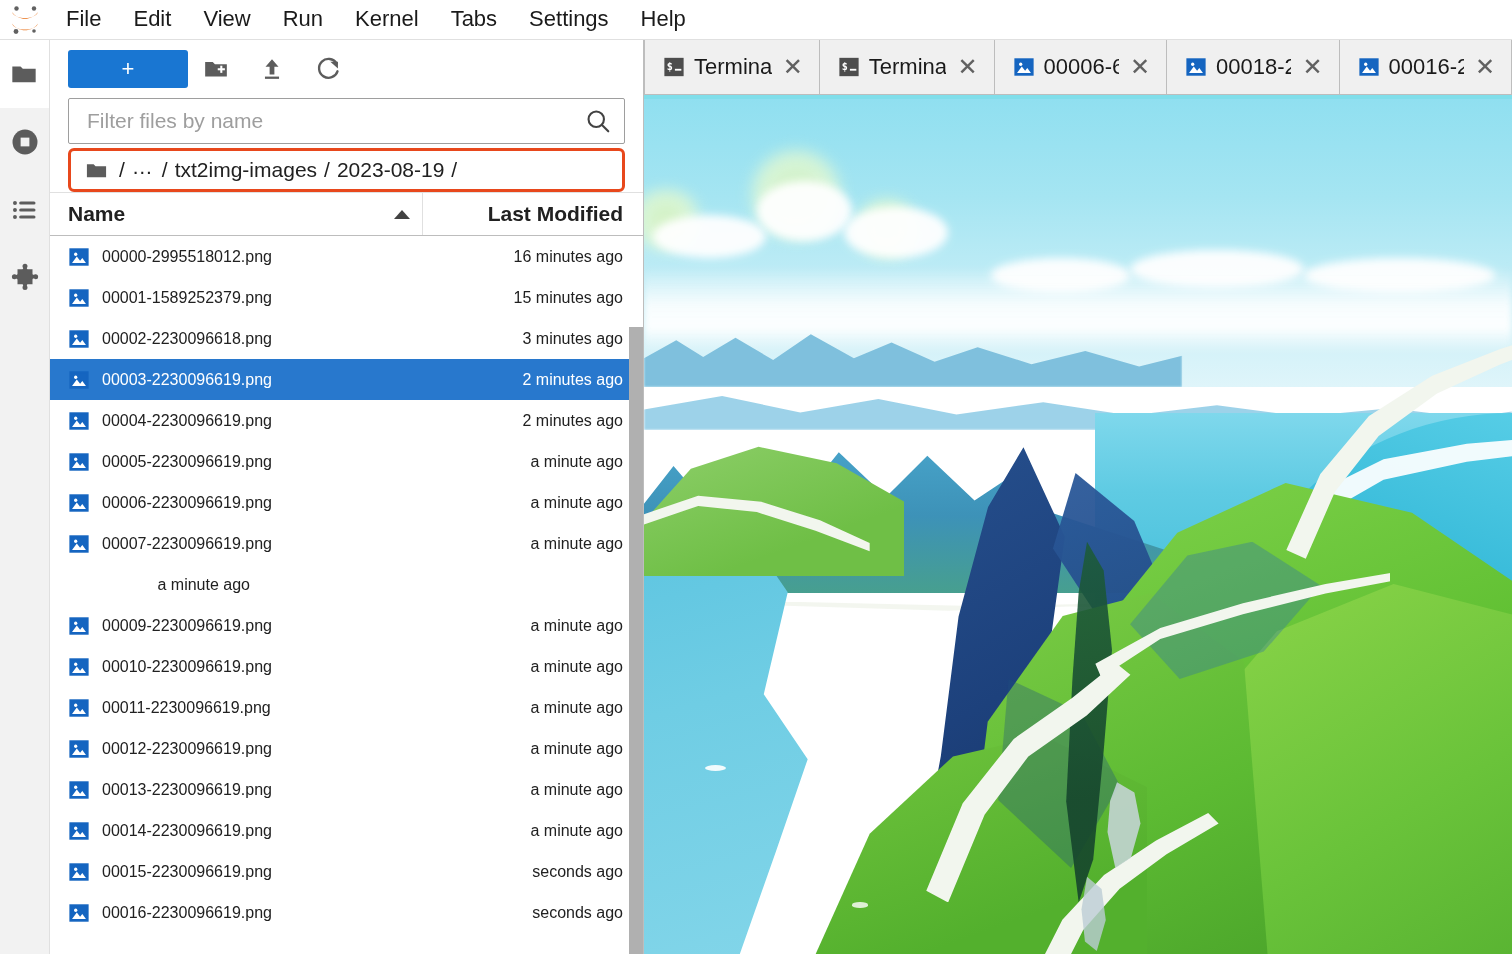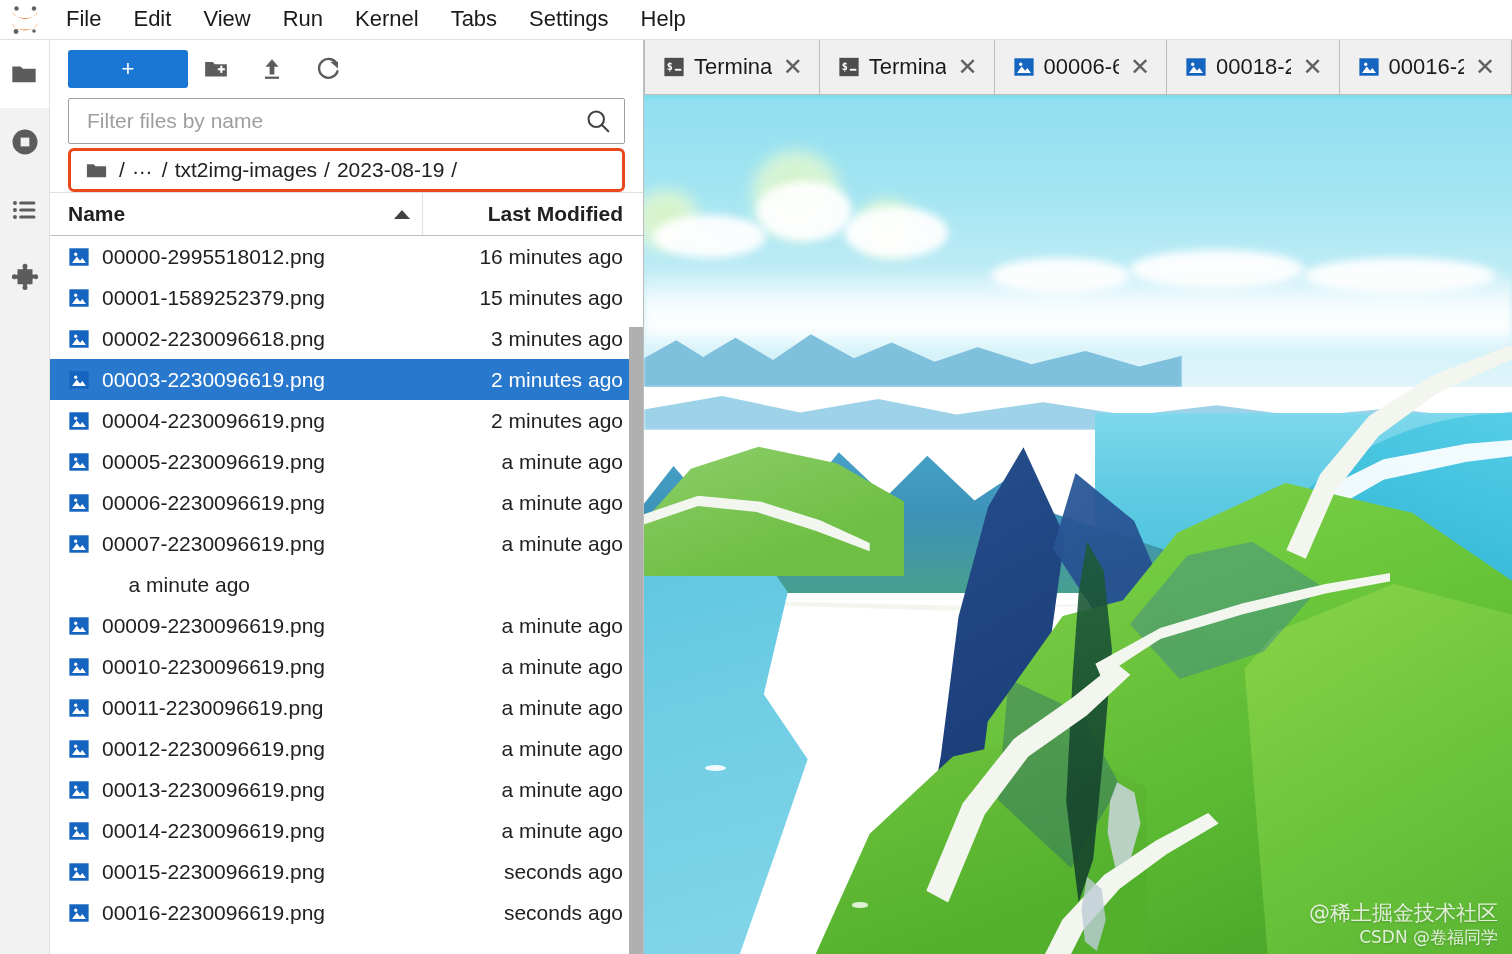--- a/index.html
+++ b/index.html
@@ -92,21 +92,21 @@
   }
   .col-name { flex:1 1 auto; padding-left:18px; display:flex; align-items:center;
               justify-content:space-between; padding-right:12px; cursor:pointer; height:100%;
               border-right:1px solid #e0e0e0; }
   .col-mod { flex:0 0 220px; text-align:right; padding-right:20px; cursor:pointer; }
   .sortarrow { width:0; height:0; border-left:8px solid transparent; border-right:8px solid transparent;
                border-bottom:9px solid #424242; margin-left:6px; }
 
   .filelist { flex:1 1 auto; overflow:hidden; }
   .filerow {
-    display:flex; align-items:center; height:41px; cursor:pointer; font-size:21px;
+    display:flex; align-items:center; height:41px; cursor:pointer; font-size:16px;
   }
   .filerow.selected { background:#2878cd; color:#fff; }
   .fr-name { flex:1 1 auto; display:flex; align-items:center; padding-left:18px; gap:12px;
              overflow:hidden; white-space:nowrap; }
   .fr-mod { flex:0 0 220px; text-align:right; padding-right:20px; white-space:nowrap; }
   .imgicon { flex:0 0 22px; width:22px; height:22px; display:block; }
 
   
   .vstrip { position:absolute; top:287px; right:0; width:14px; bottom:0; background:#b0b0b0; }
 
@@ -639,20 +639,16 @@
           <div style="position:absolute;left:24%;top:94%;width:1.8%;height:0.6%;background:#fff;border-radius:50%;opacity:.8;"></div>
 
           <div style="position:absolute;left:53%;top:80%;width:5%;height:10%;
                       clip-path:polygon(30% 0%,70% 12%,84% 48%,62% 88%,26% 100%,8% 58%,14% 22%);
                       background:#c9d6dc;opacity:.85;"></div>
           <div style="position:absolute;left:50%;top:91%;width:4%;height:9%;
                       clip-path:polygon(26% 0%,68% 16%,80% 56%,54% 96%,20% 84%,10% 42%);
                       background:#bccdd4;opacity:.8;"></div>
         </div>
 
-        <div class="watermark">
-          <div class="wm1">@稀土掘金技术社区</div>
-          <div class="wm2">CSDN @卷福同学</div>
-        </div>
       </div>
     </div>
   </div>
 </div>
 
 </body></html>

